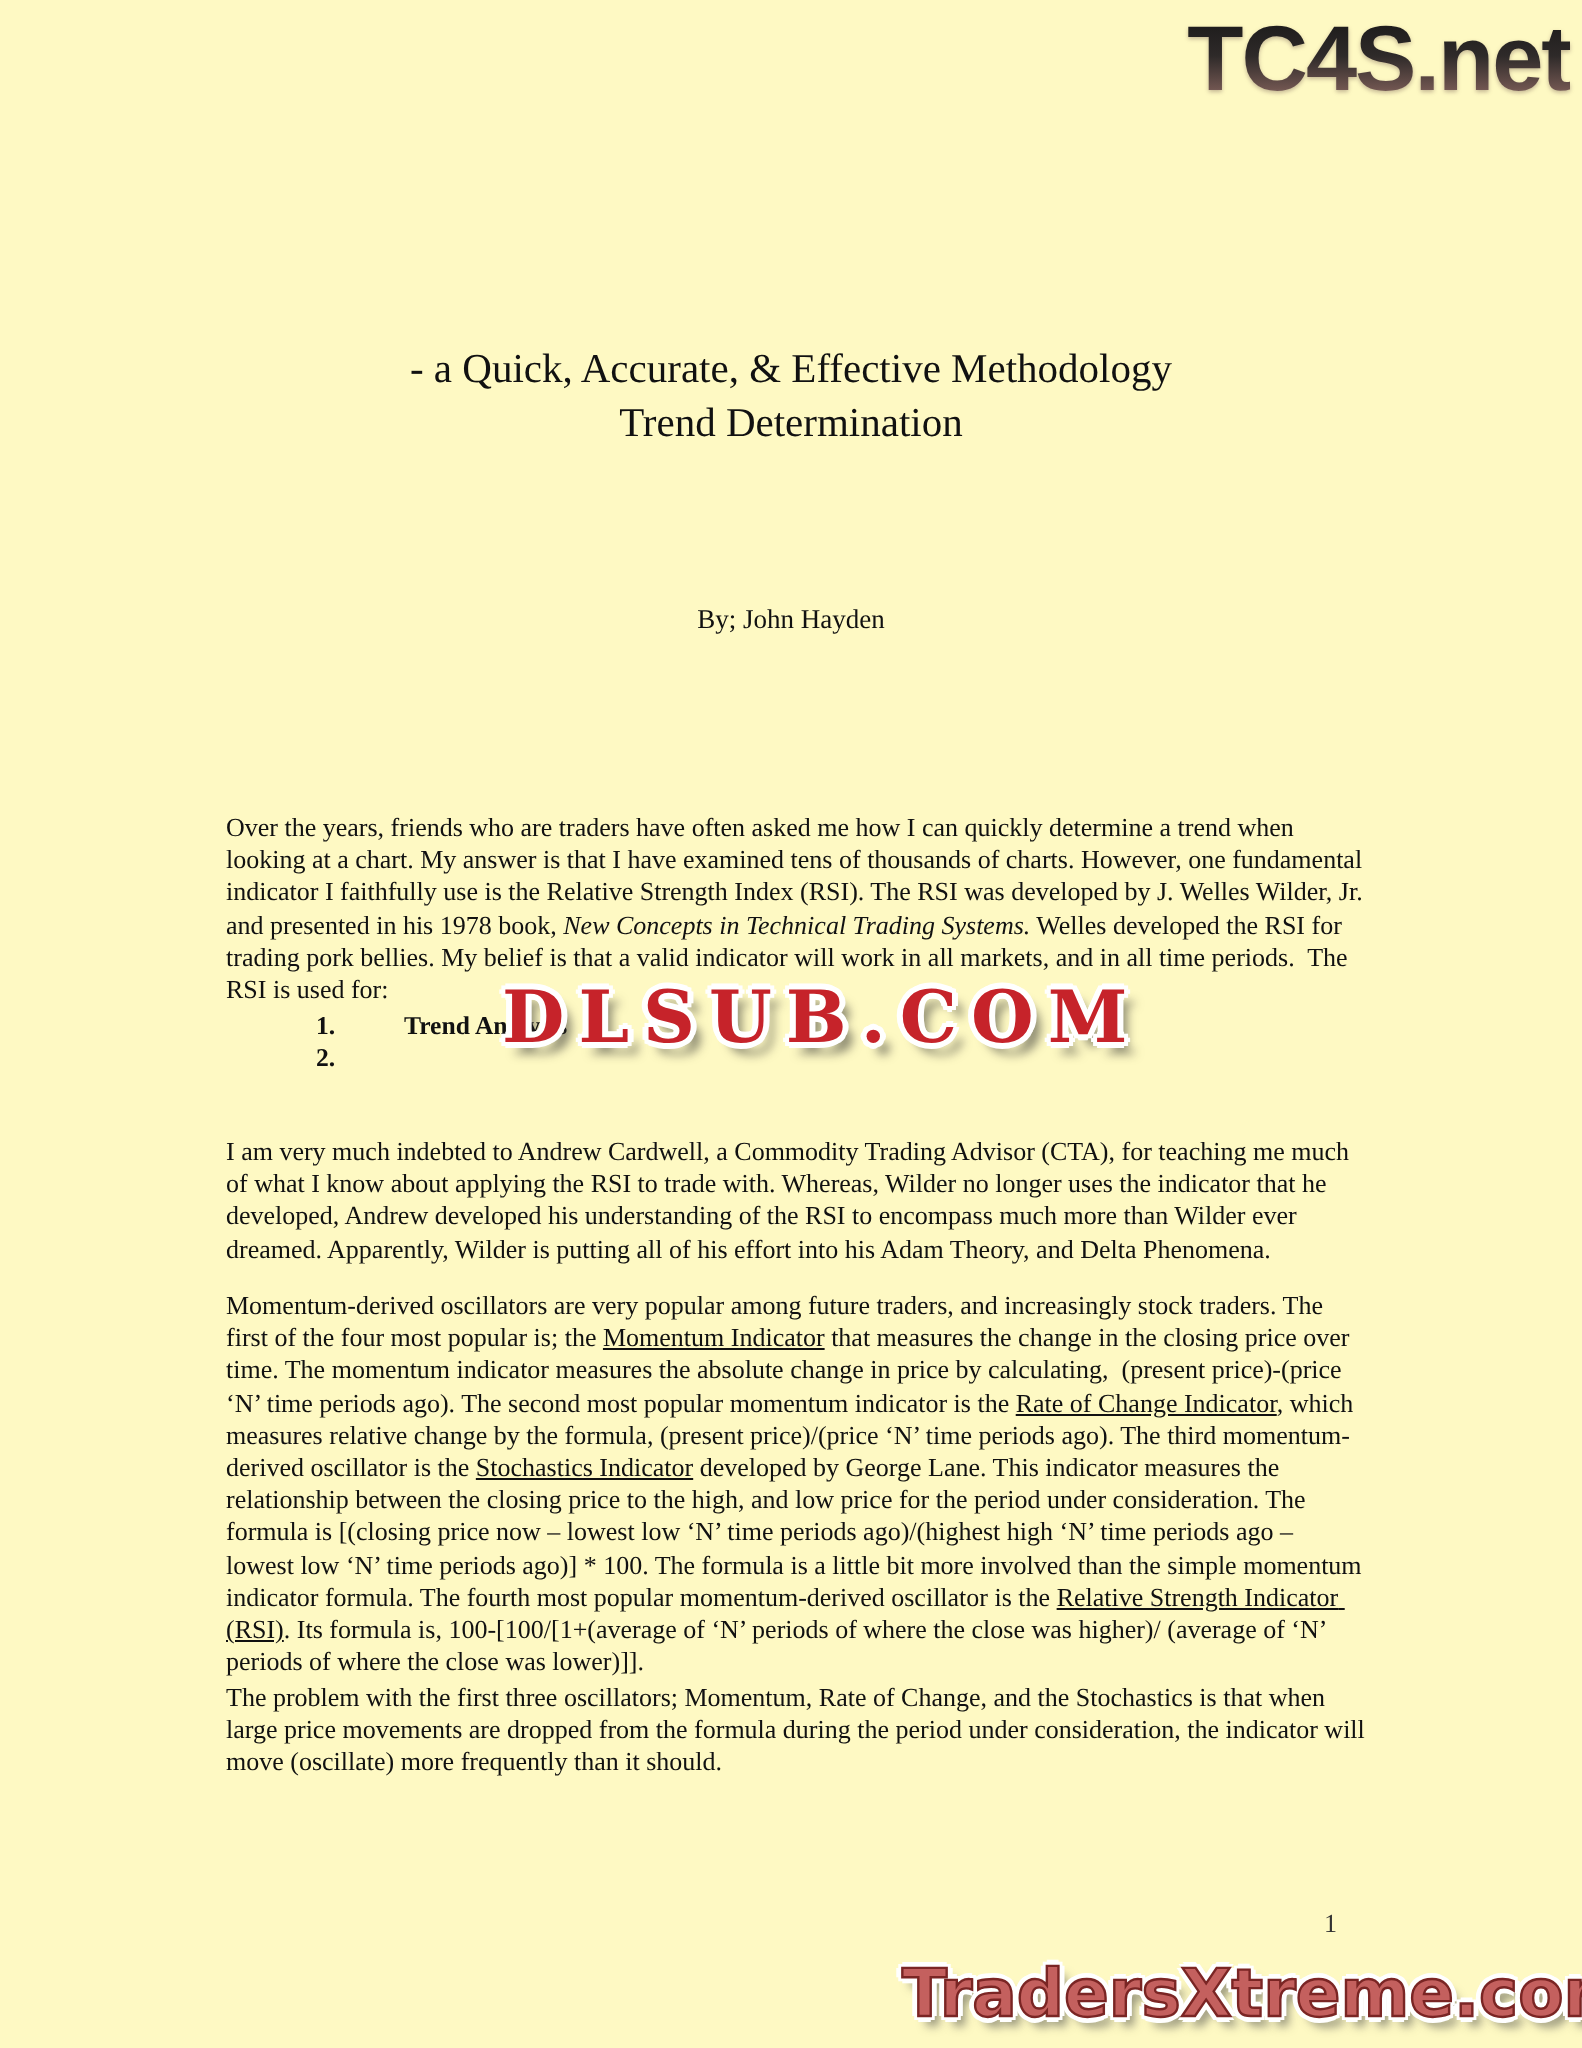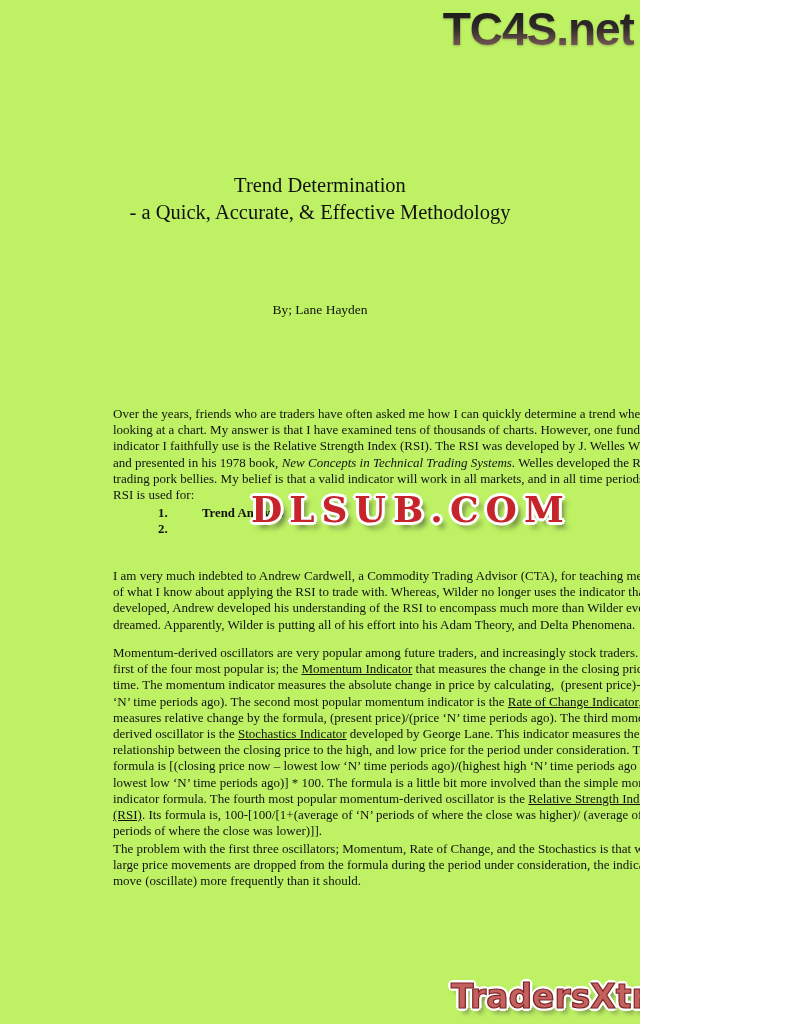--- a/index.html
+++ b/index.html
@@ -1,19 +1,19 @@
 <!DOCTYPE html>
 <html style="--wm-red: #c6232a; --wm-red2: #c4605e;"><head>
 <meta charset="utf-8">
 <style>
   html,body{margin:0;padding:0;background:#ffffff;}
   .page{
     position:relative;
-    width:640px;height:1024px;
-    background:#bef264;
+    width:791px;height:1024px;
+    background:#fef9c3;
     overflow:hidden;
     font-family:"Liberation Serif", serif;
     color:#1a1a1a;
   }
   
   .logo-tc4s{
     position:absolute; top:2px; right:6px;
     font-family:"Liberation Sans", sans-serif;
     font-weight:700; font-size:46px; letter-spacing:-1px;
     background:linear-gradient(180deg,#141414 0%,#2e2a29 48%,#6e544f 78%,#b59a94 100%);
@@ -71,25 +71,25 @@
   }
 </style>
 </head>
 <body>
 
 <div class="page">
 
   <div class="logo-tc4s">TC4S.net</div>
 
   <div class="doc-title">
+    <div>- a Quick, Accurate, &amp; Effective Methodology</div>
     <div>Trend Determination</div>
-    <div>- a Quick, Accurate, &amp; Effective Methodology</div>
   </div>
 
-  <div class="byline">By; Lane Hayden</div>
+  <div class="byline">By; John Hayden</div>
 
   <div class="para" style="top:406px"><span>Over the years, friends who are traders have often asked me how I can quickly determine a trend when looking at a chart. My answer is that I have examined tens of thousands of charts. However, one fundamental indicator I faithfully use is the Relative Strength Index (RSI). The RSI was developed by J. Welles Wilder, Jr. and presented in his 1978 book, </span><span class="s-i">New Concepts in Technical Trading Systems.</span><span> Welles developed the RSI for trading pork bellies. My belief is that a valid indicator will work in all markets, and in all time periods.  The RSI is used for:</span></div>
 
   <div class="doc-list" style="top:505px">
       <div class="li">
         <span class="num">1.</span>
         <span class="li-text"><span class="s-b">Trend Analysis</span></span>
       </div>
       <div class="li">
         <span class="num">2.</span>

